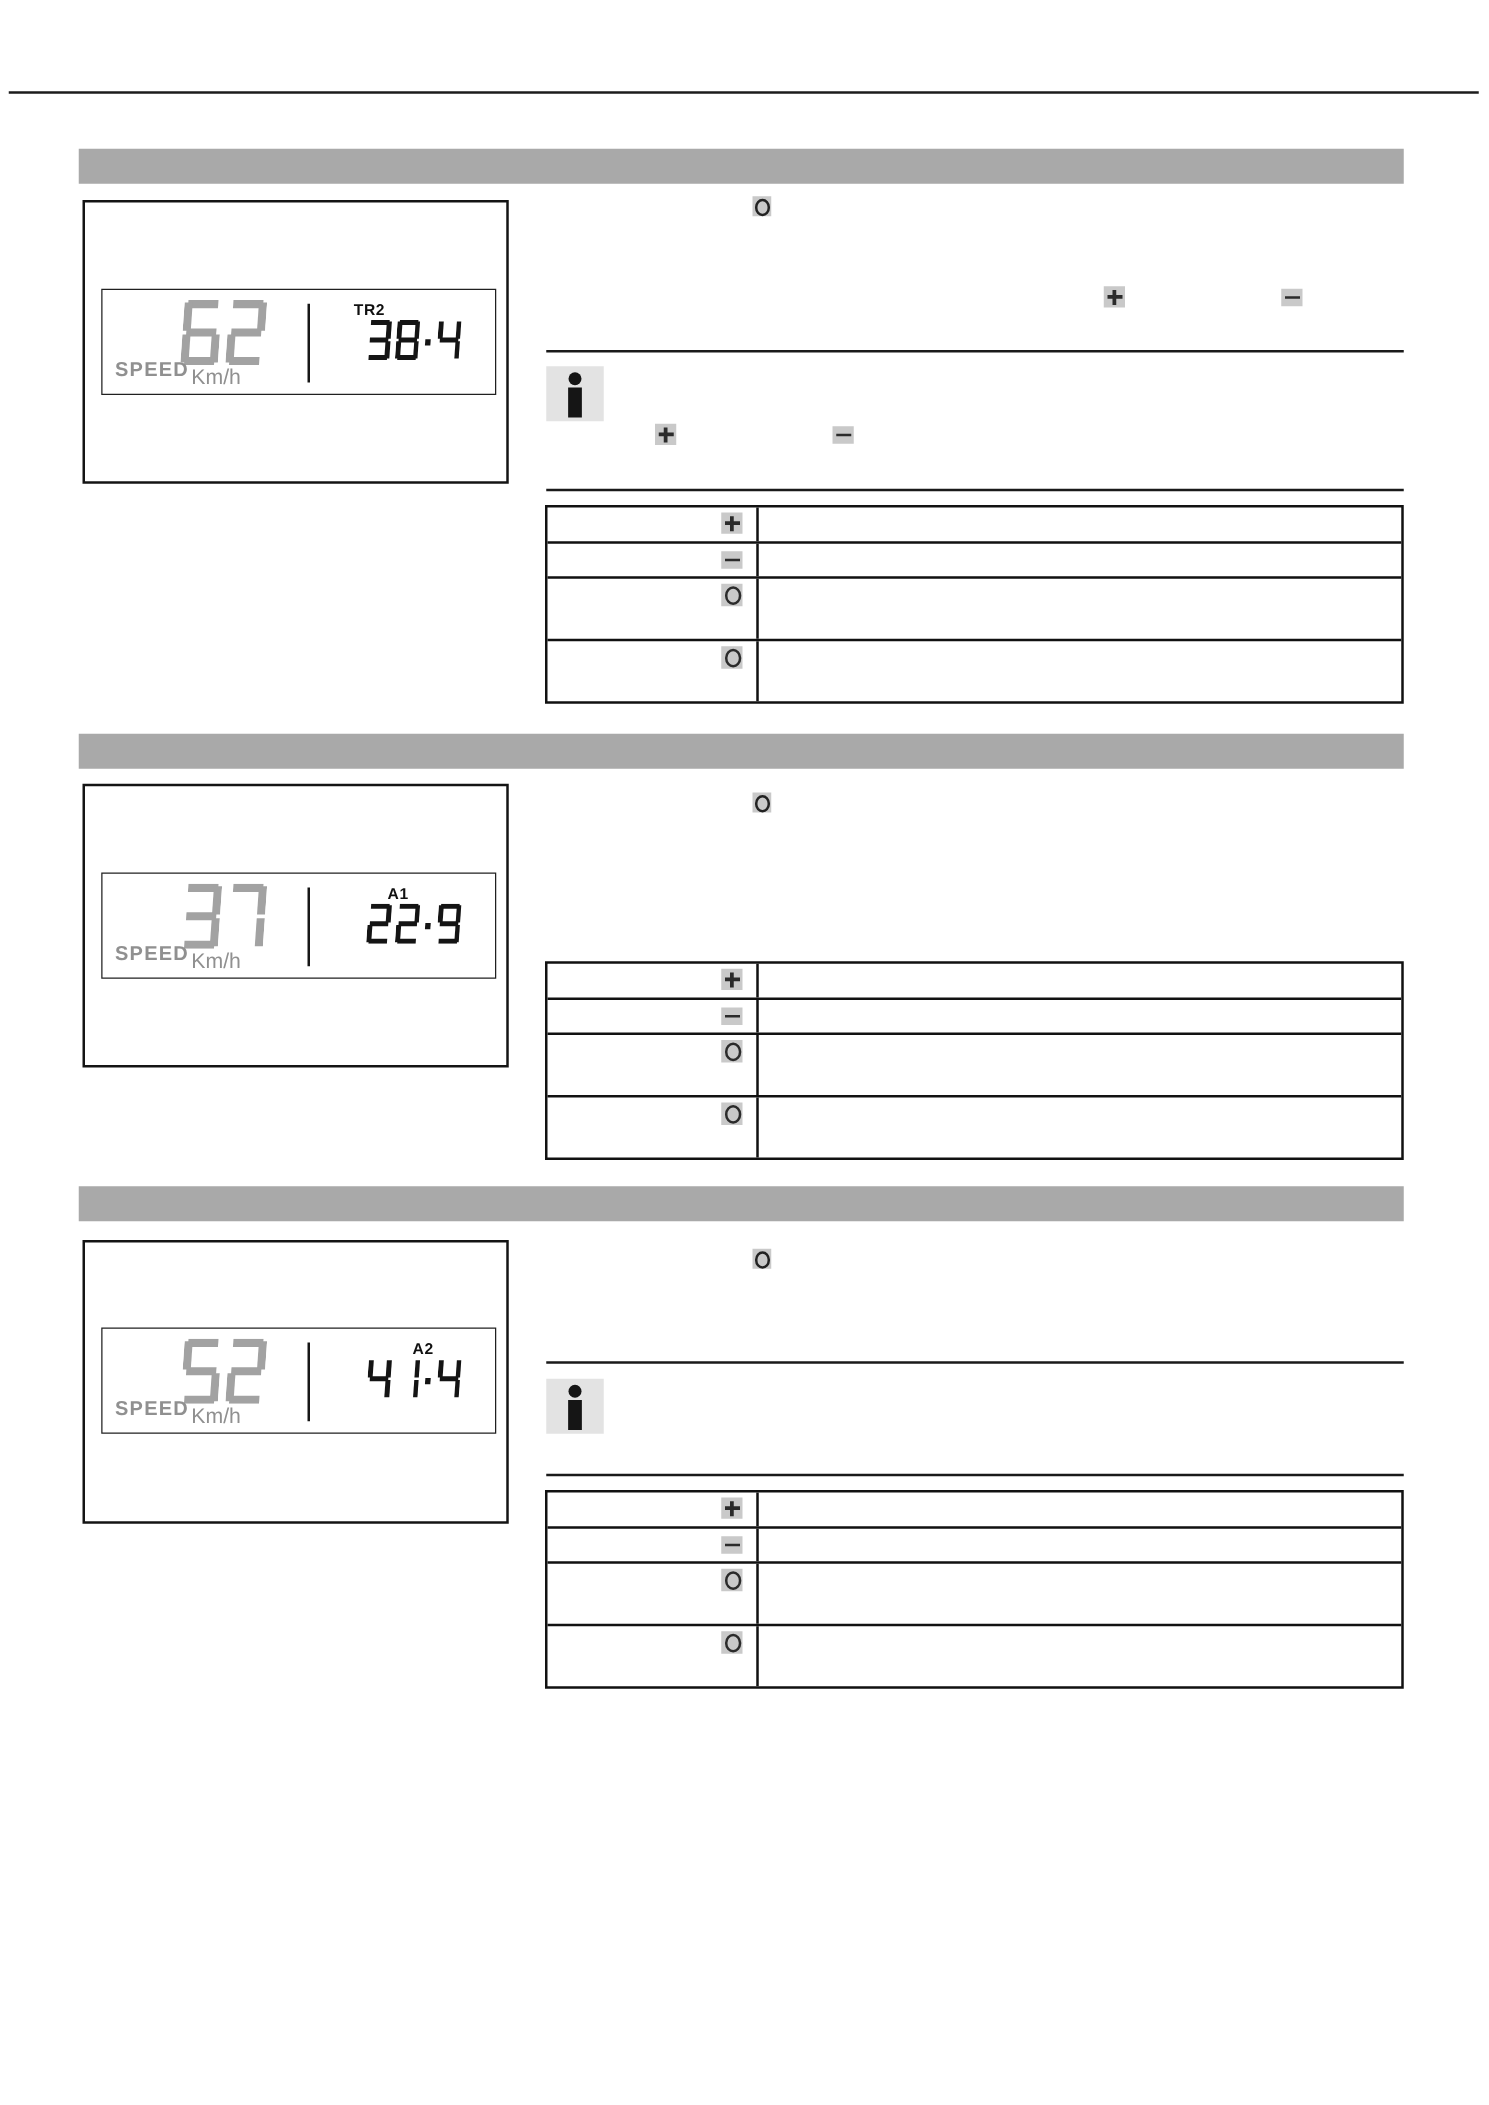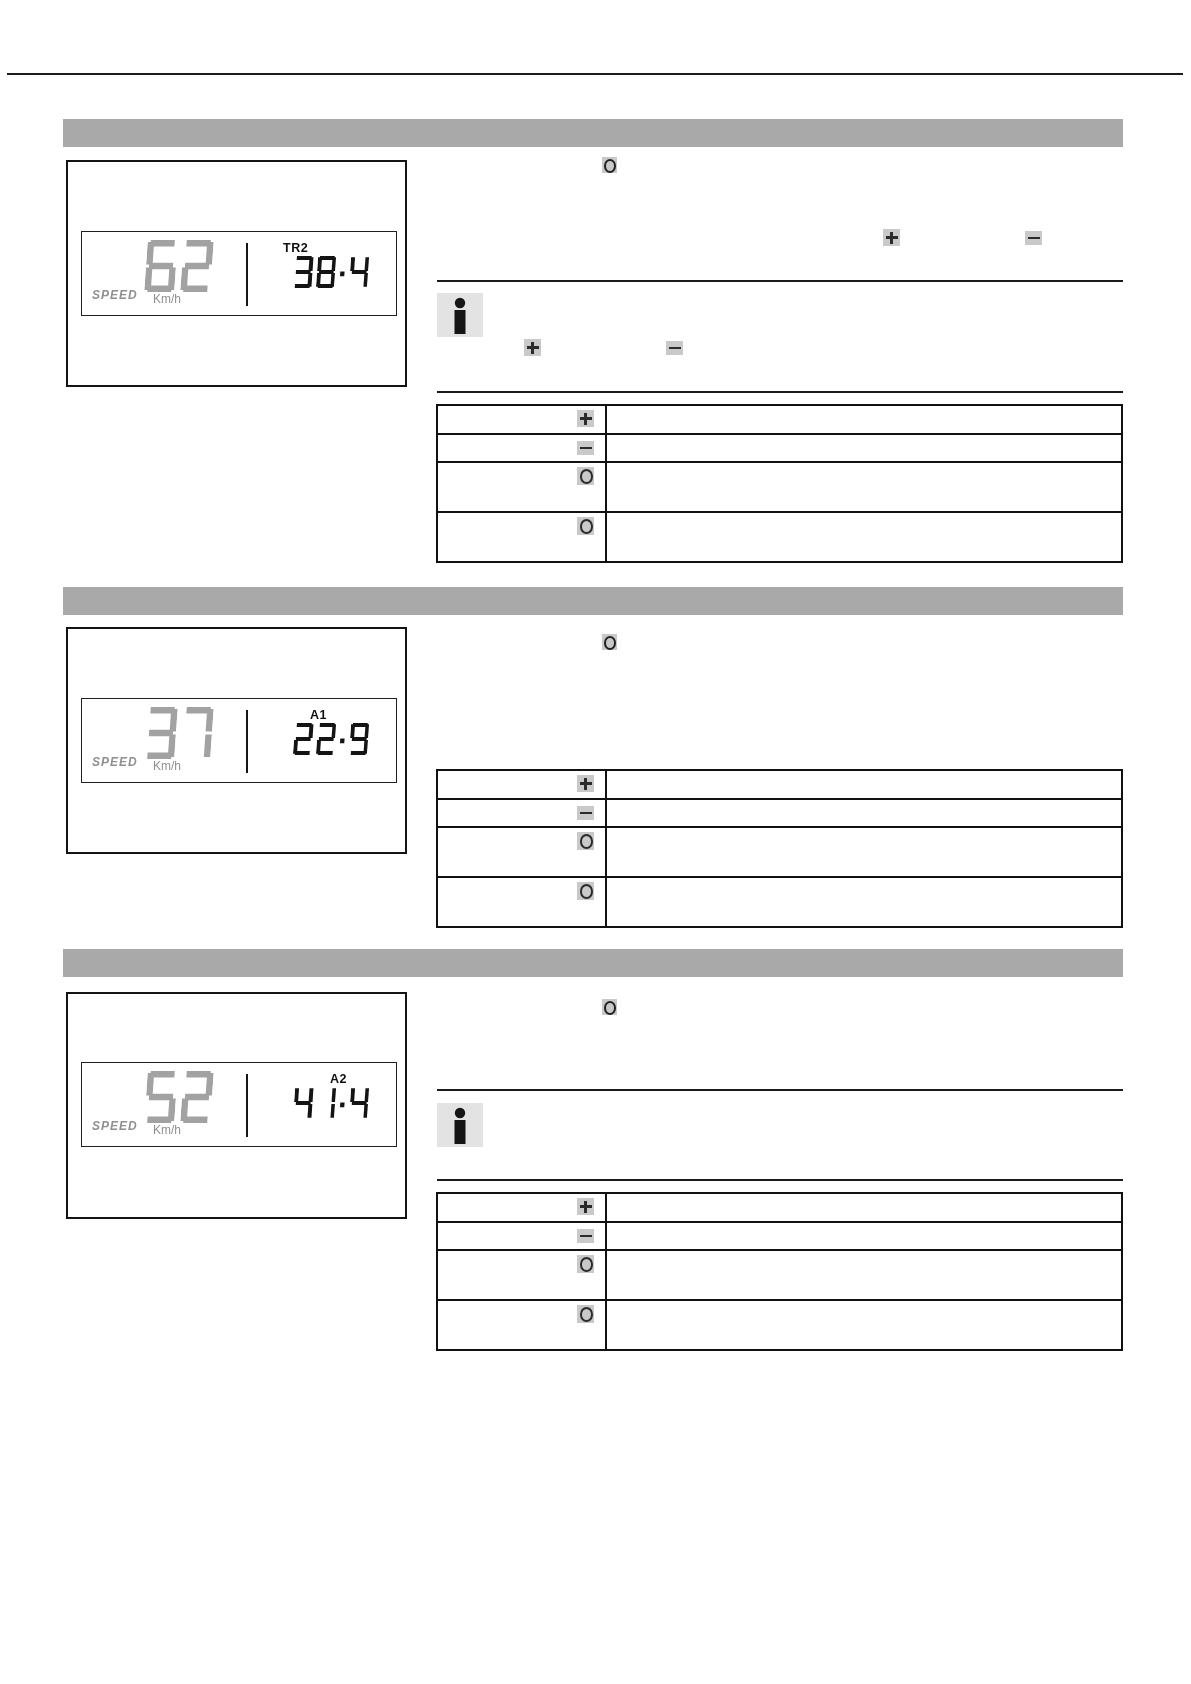--- a/index.html
+++ b/index.html
@@ -8,22 +8,22 @@
   .abs{position:absolute;}
   .top-rule{left:7px;top:73px;width:1176px;height:2px;background:#1c1c1c;}
   .secbar{left:63px;width:1060px;height:28px;background:#a9a9a9;}
   .figure-box{left:66px;width:341px;height:227px;border:2px solid #141414;box-sizing:border-box;background:#fff;}
   .lcd{left:81px;width:316px;height:85px;border:1.5px solid #202020;box-sizing:border-box;background:#fff;}
   .lcd-divider{position:absolute;left:164px;top:11px;width:2px;height:63px;background:#161616;}
   .seg-row{position:absolute;display:flex;align-items:flex-start;transform:skewX(-4deg);}
   .seg-row svg{display:block;}
   .seg-big{gap:6px;}
   .seg-small{gap:4px;}
-  .speed-label{position:absolute;font-size:12px;letter-spacing:1px;color:#909090;font-weight:bold;font-style:italic;}
-  .unit-label{position:absolute;font-size:12px;color:#909090;}
+  .speed-label{position:absolute;font-size:16px;letter-spacing:1px;color:#909090;font-weight:bold;}
+  .unit-label{position:absolute;font-size:17px;color:#909090;}
   .mode-label{position:absolute;font-size:12.5px;font-weight:bold;color:#101010;letter-spacing:.5px;}
   
   .ic{position:absolute;display:inline-block;background:#c9c9c9;}
   .ic-rel{position:relative;display:inline-block;background:#c9c9c9;flex:none;}
   .ic-plus{width:17px;height:17px;}
   .ic-plus::before{content:"";position:absolute;left:2.5px;top:7.2px;width:12px;height:2.6px;background:#2b2b2b;}
   .ic-plus::after{content:"";position:absolute;left:7.2px;top:2.5px;width:2.6px;height:12px;background:#2b2b2b;}
   .ic-minus{width:17px;height:14px;}
   .ic-minus::before{content:"";position:absolute;left:2.5px;top:5.6px;width:12px;height:2.6px;background:#2b2b2b;}
   .ic-ring{width:17px;height:18px;}

